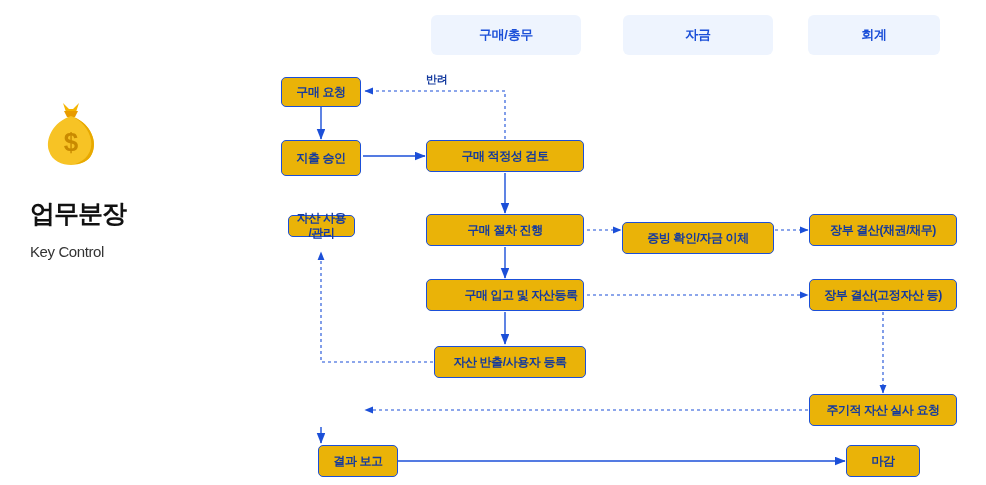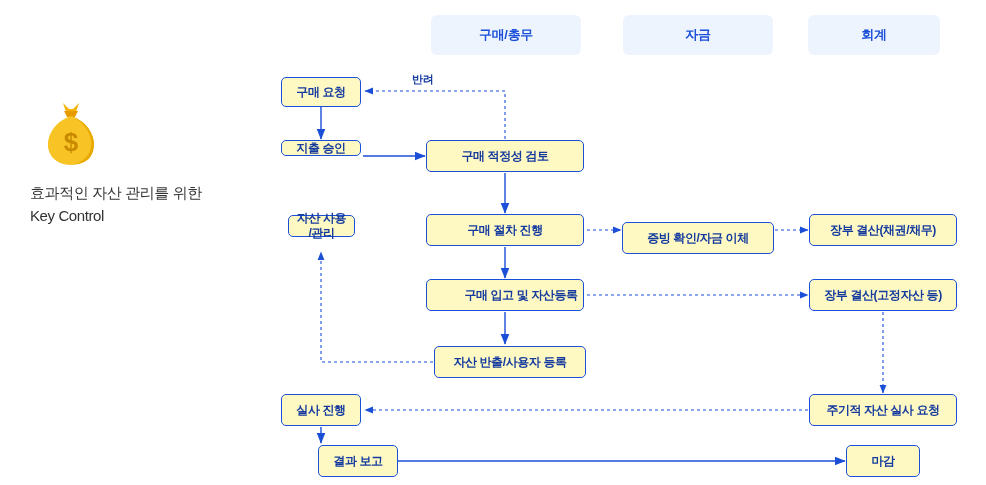--- a/index.html
+++ b/index.html
@@ -6,21 +6,21 @@
   body{width:986px;height:485px;background:#ffffff;font-family:"Liberation Sans","DejaVu Sans",sans-serif;position:relative;overflow:hidden;}
   #canvas{position:absolute;inset:0;}
   svg.wires{position:absolute;left:0;top:0;width:986px;height:485px;pointer-events:none;}
 
   .lane-head{
     position:absolute;height:40px;background:#eef4fe;border-radius:6px;
     display:flex;align-items:center;justify-content:center;
     color:#1b4fd8;font-size:13px;font-weight:bold;letter-spacing:-0.3px;
   }
   .node{
-    position:absolute;background:#fef9c3;border:1px solid #1b4fd8;border-radius:5px;
+    position:absolute;background:#eab308;border:1px solid #1b4fd8;border-radius:5px;
     display:flex;align-items:center;justify-content:center;text-align:center;
     color:#143a9e;font-size:12px;font-weight:bold;letter-spacing:-0.4px;line-height:1.25;
     box-sizing:border-box;
   }
   .edge-label{
     position:absolute;color:#143a9e;font-size:11px;font-weight:bold;letter-spacing:-0.3px;
     background:#ffffff;padding:0 2px;
   }
 
   
@@ -37,22 +37,22 @@
   <div id="left-panel">
     <div id="bag-icon">
       <svg width="76" height="76" viewBox="0 0 76 76">
         <path d="M30 8 L33 17 L43 17 L46 8 L40 14 L36 14 Z" fill="#f5b400"></path>
         <path d="M31 16 h14 l-3 6 h-8 z" fill="#e89b00"></path>
         <path d="M38 21 C20 27 12 44 16 56 C19 66 29 70 38 70 C47 70 57 66 60 56 C64 44 56 27 38 21 Z" fill="#f7c325"></path>
         <path d="M38 21 C48 25 56 34 58 45 C60 56 53 66 42 69 C51 69 58 64 60 56 C64 44 56 27 38 21 Z" fill="#e8a900"></path>
         <text x="38" y="56" font-size="26" font-weight="bold" fill="#c98a00" text-anchor="middle" font-family="'Liberation Sans',sans-serif">$</text>
       </svg>
     </div>
+    <div id="panel-title">업무분장</div>
     <div id="panel-sub">
-      <div>효과적인 자산 관리를 위한</div>
       <div>Key Control</div>
     </div>
   </div>
 
   <div class="lane-head" style="left:431px;top:15px;width:150px;">구매/총무</div>
   <div class="lane-head" style="left:623px;top:15px;width:150px;">자금</div>
   <div class="lane-head" style="left:808px;top:15px;width:132px;">회계</div>
 
   <svg class="wires">
     <defs>
@@ -89,36 +89,35 @@
 
       <path d="M808,410 L365,410" stroke-width="1.1" stroke-dasharray="3,3" marker-end="url(#ar-dot)"></path>
 
       <path d="M321,427 L321,443" stroke-width="1.4" marker-end="url(#ar-solid)"></path>
 
       <path d="M363,461 L845,461" stroke-width="1.4" marker-end="url(#ar-solid)"></path>
     </g>
   </svg>
 
   <div class="node" style="left:281px;top:77px;width:80px;height:30px;">구매 요청</div>
-  <div class="node" style="left:281px;top:140px;width:80px;height:16px;text-align:center;">지출 승인</div>
+  <div class="node" style="left:281px;top:140px;width:80px;height:36px;text-align:center;">지출 승인</div>
   <div class="node" style="left:426px;top:140px;width:158px;height:32px;">구매 적정성 검토</div>
 
   <div class="node" style="left:288px;top:215px;width:67px;height:22px;white-space:pre-line;">자산 사용
 /관리</div>
 
   <div class="node" style="left:426px;top:214px;width:158px;height:32px;">구매 절차 진행</div>
   <div class="node" style="left:622px;top:214px;width:152px;height:32px;margin-top:8px;">증빙 확인/자금 이체</div>
   <div class="node" style="left:809px;top:214px;width:148px;height:32px;">장부 결산(채권/채무)</div>
 
   <div class="node" style="left:426px;top:279px;width:158px;height:32px;padding-left:32px;">구매 입고 및 자산등록</div>
   <div class="node" style="left:809px;top:279px;width:148px;height:32px;">장부 결산(고정자산 등)</div>
 
   <div class="node" style="left:434px;top:346px;width:152px;height:32px;">자산 반출/사용자 등록</div>
 
-  <div class="node" style="left:281px;top:394px;width:80px;height:32px;">실사 진행</div>
   <div class="node" style="left:809px;top:394px;width:148px;height:32px;">주기적 자산 실사 요청</div>
 
   <div class="node" style="left:281px;top:445px;width:80px;height:32px;margin-left:37px;">결과 보고</div>
   <div class="node" style="left:846px;top:445px;width:74px;height:32px;">마감</div>
 
-  <div class="edge-label" style="left:410px;top:72px;">반려</div>
+  <div class="edge-label" style="left:424px;top:72px;">반려</div>
 
 </div>
 
 </body></html>

